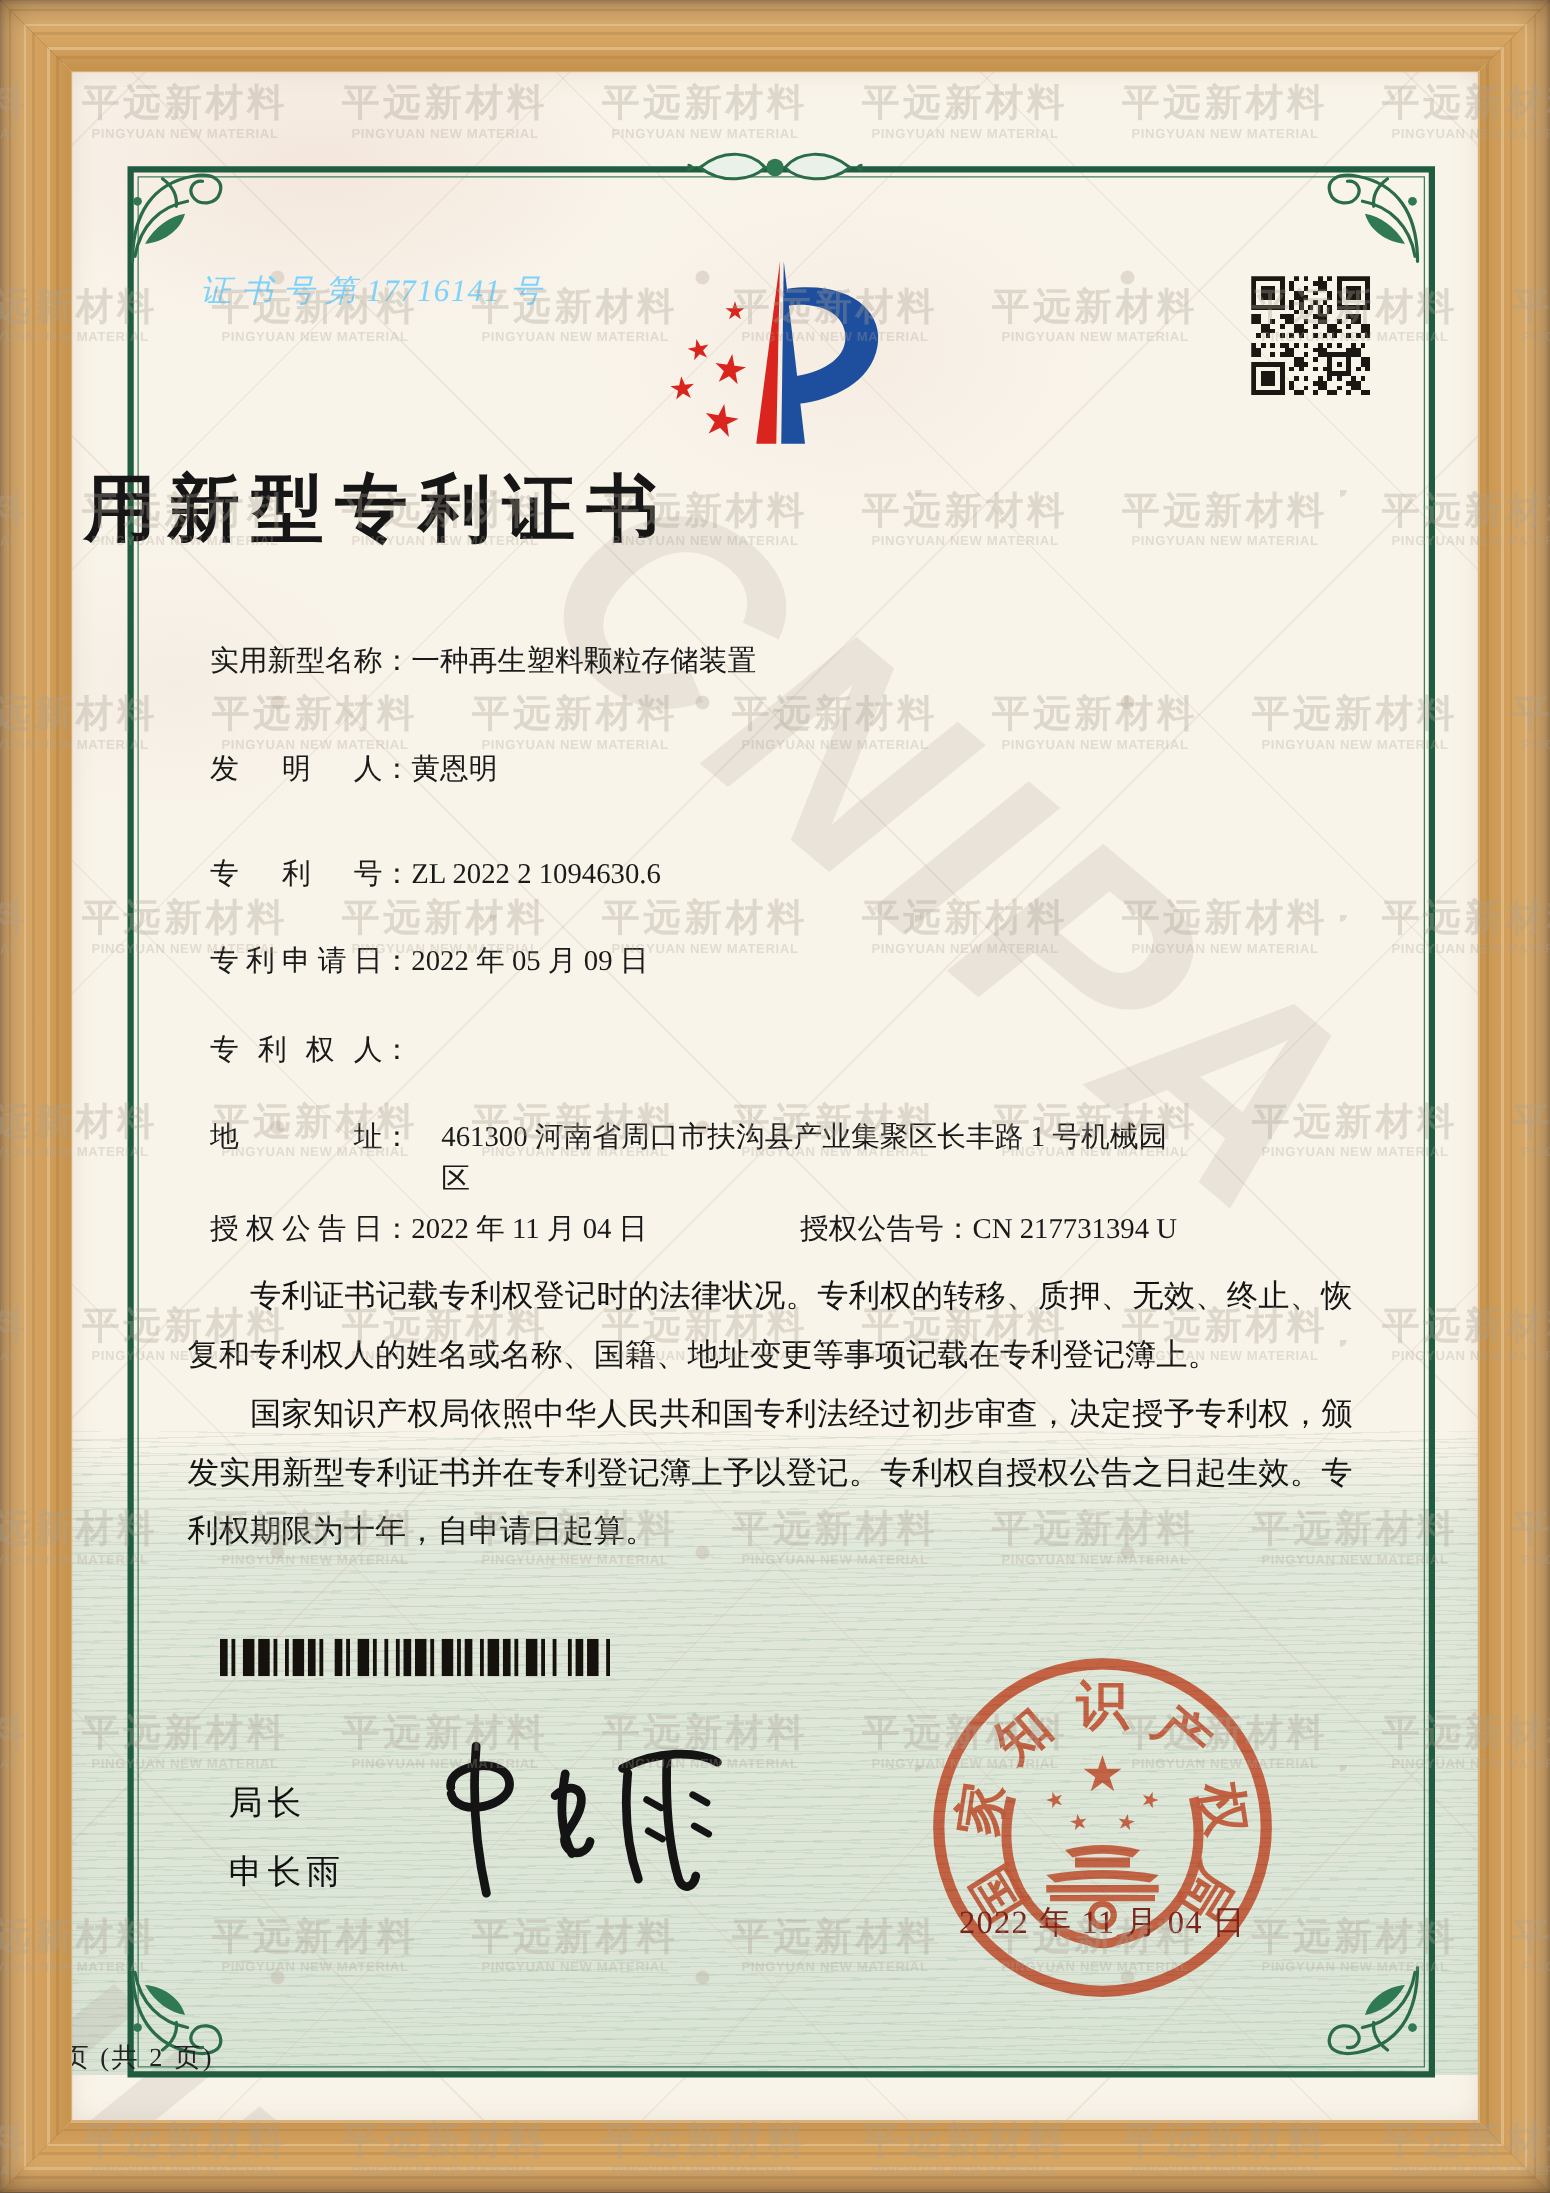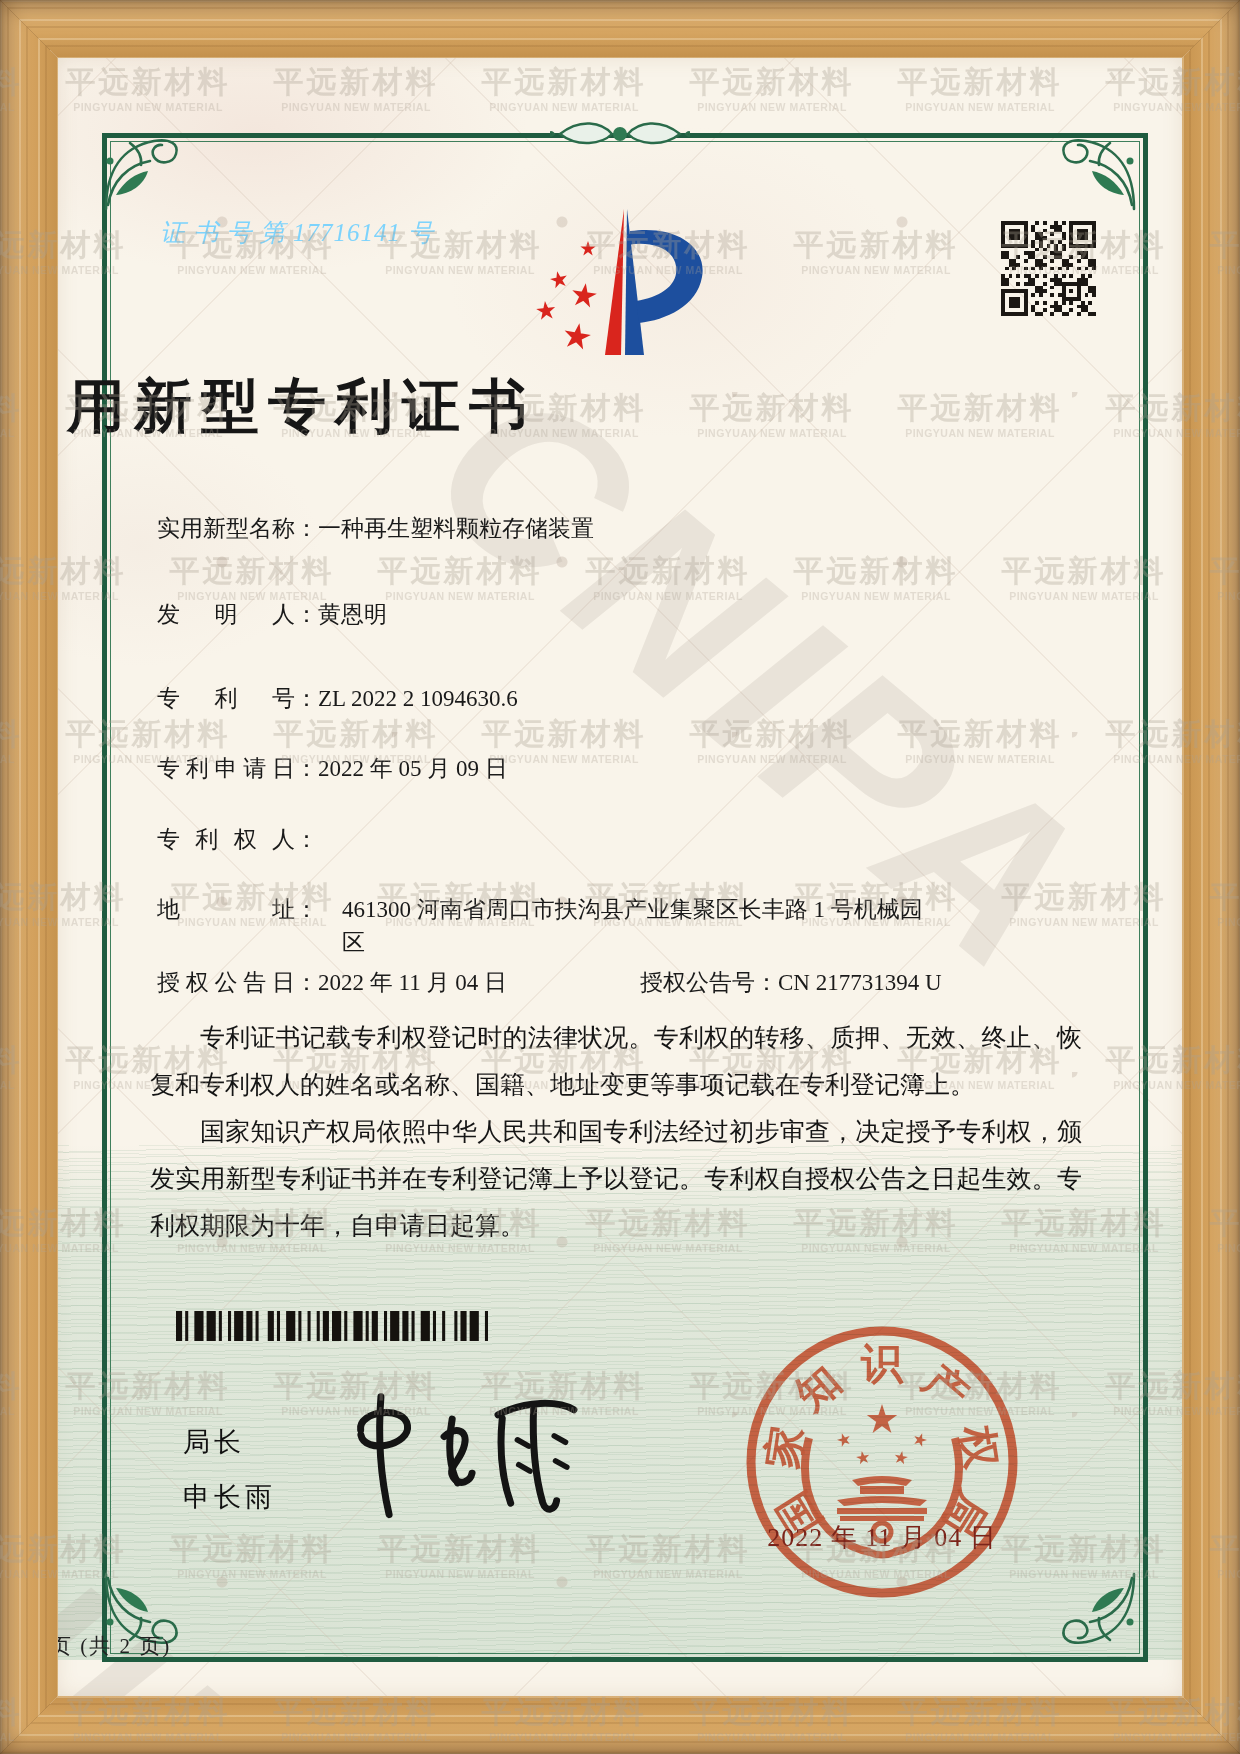--- a/index.html
+++ b/index.html
@@ -63,21 +63,21 @@
     border:5px solid #1f5c40;}
   .gborder::after{content:"";position:absolute;inset:3px;border:1.6px solid #3f7f5c;}
   .orn{position:absolute;z-index:6;}
 
   
   .content{position:absolute;inset:0;z-index:10;color:#1c1c1c;}
   .abs{position:absolute;}
   .certno{left:160px;top:216px;font-size:25px;letter-spacing:1px;color:#7dd3fc;font-style:italic;}
   .title{left:0;right:0;top:368px;text-align:left;font-size:58px;font-weight:bold;
          letter-spacing:9px;color:#161616;}
-  .field{position:absolute;left:157px;display:flex;align-items:flex-start;
+  .field{position:absolute;left:168px;display:flex;align-items:flex-start;
          font-size:23px;line-height:33px;color:#1a1a1a;}
   .flabel{display:inline-block;width:138px;flex:none;text-align:justify;text-align-last:justify;}
   .fcolon{flex:none;}
   .fvalue{white-space:nowrap;}
   .fvalue.wrap{white-space:normal;width:600px;margin-left:24px;}
   .paras{left:150px;top:1014px;width:932px;font-size:25px;line-height:47px;
          text-align:justify;color:#151515;}
   .paras p{margin:0;text-indent:2em;}
   .signer{left:183px;font-size:27px;letter-spacing:4px;color:#111;}
   .sig-svg{left:350px;top:1378px;}

